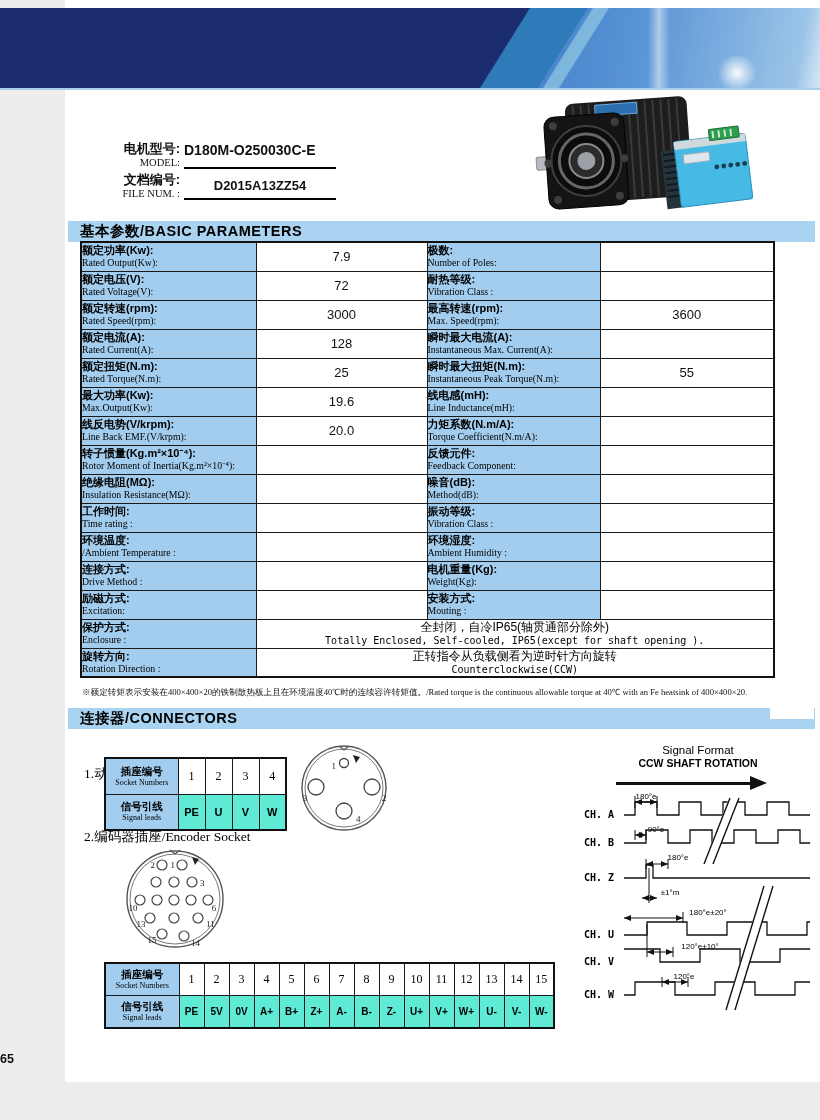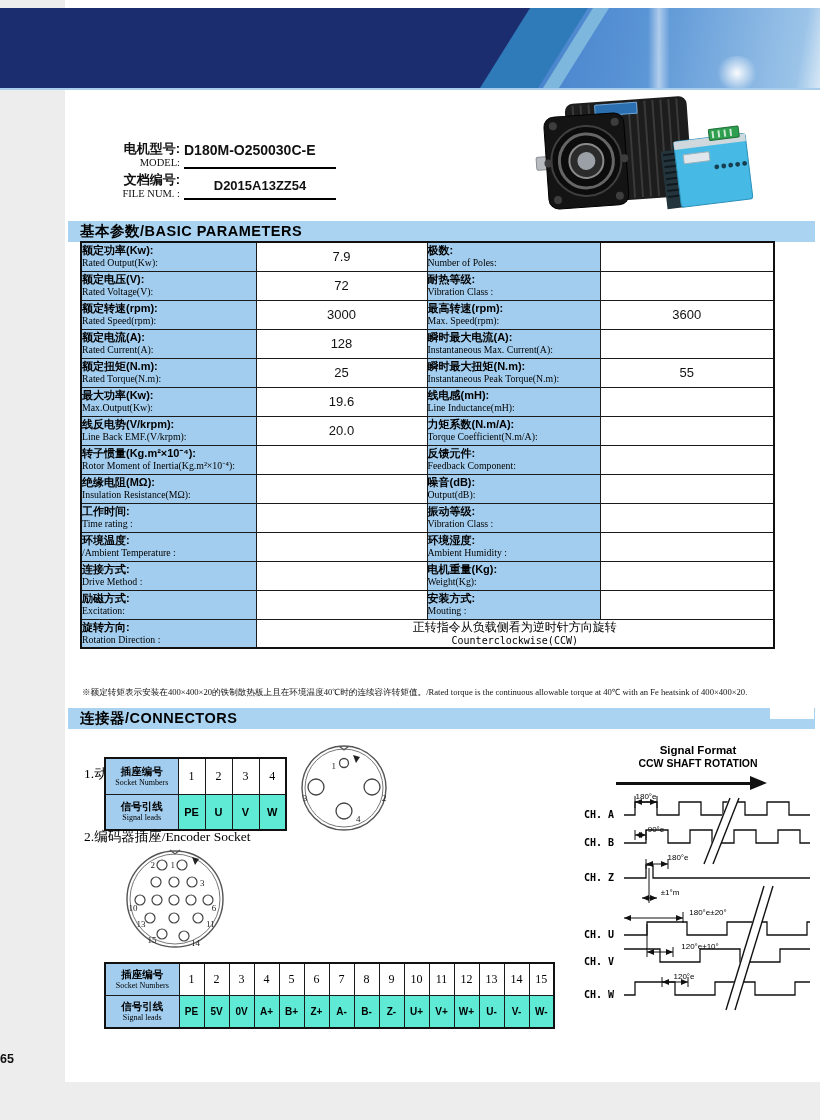--- a/index.html
+++ b/index.html
@@ -79,21 +79,21 @@
   table.encoder td{height:32px;}
   table.encoder td.plab{width:74px;}
   table.encoder td.num,table.encoder td.lead{width:25px;}
   table.encoder td.lead{font-size:10px;}
 
   .socket-svg{position:absolute;}
   .socket-svg text{font-family:"Liberation Serif",serif;font-size:9px;fill:#222;}
 
   
   .sigfmt{position:absolute;left:578px;top:744px;width:240px;text-align:center;}
-  .sigfmt .tl1{font-size:11.5px;font-weight:bold;color:#000;}
+  .sigfmt .tl1{font-size:11.5px;font-weight:normal;color:#000;}
   .sigfmt .tl2{font-size:10.5px;font-weight:bold;color:#000;margin-top:1px;}
   .sigarrow{position:relative;margin:7px auto 0 38px;width:152px;height:14px;}
   .sigarrow .shaft{position:absolute;left:0;top:6px;width:136px;height:3px;background:#111;}
   .sigarrow .head{position:absolute;left:134px;top:0;width:0;height:0;
     border-left:17px solid #111;border-top:7px solid transparent;border-bottom:7px solid transparent;}
 
   .waves{position:absolute;left:578px;top:790px;width:240px;height:228px;}
   .waves text.ch{font-family:"DejaVu Sans Mono",monospace;font-size:10px;font-weight:bold;fill:#000;}
   .waves text.ann{font-size:8px;fill:#000;}
 
@@ -273,21 +273,21 @@
         <td class="val"></td>
       </tr>
         <tr>
         <td class="lab">
           <div class="cn">绝缘电阻(MΩ):</div>
           <div class="en">Insulation Resistance(MΩ):</div>
         </td>
         <td class="val"></td>
         <td class="lab">
           <div class="cn">噪音(dB):</div>
-          <div class="en">Output(dB):</div>
+          <div class="en">Method(dB):</div>
         </td>
         <td class="val"></td>
       </tr>
         <tr>
         <td class="lab">
           <div class="cn">工作时间:</div>
           <div class="en">Time rating :</div>
         </td>
         <td class="val"></td>
         <td class="lab">
@@ -327,20 +327,30 @@
         </td>
         <td class="val"></td>
         <td class="lab">
           <div class="cn">安装方式:</div>
           <div class="en">Mouting :</div>
         </td>
         <td class="val"></td>
       </tr>
     </tbody>
     <tbody>
+      <tr>
+        <td class="lab">
+          <div class="cn">保护方式:</div>
+          <div class="en">Enclosure :</div>
+        </td>
+        <td class="spanval" colspan="3">
+          <div class="cnline">全封闭，自冷IP65(轴贯通部分除外)</div>
+          <div class="enline">Totally Enclosed, Self-cooled, IP65(except for shaft opening ).</div>
+        </td>
+      </tr>
       <tr>
         <td class="lab">
           <div class="cn">旋转方向:</div>
           <div class="en">Rotation Direction :</div>
         </td>
         <td class="spanval" colspan="3">
           <div class="cnline">正转指令从负载侧看为逆时针方向旋转</div>
           <div class="enline">Counterclockwise(CCW)</div>
         </td>
       </tr>

